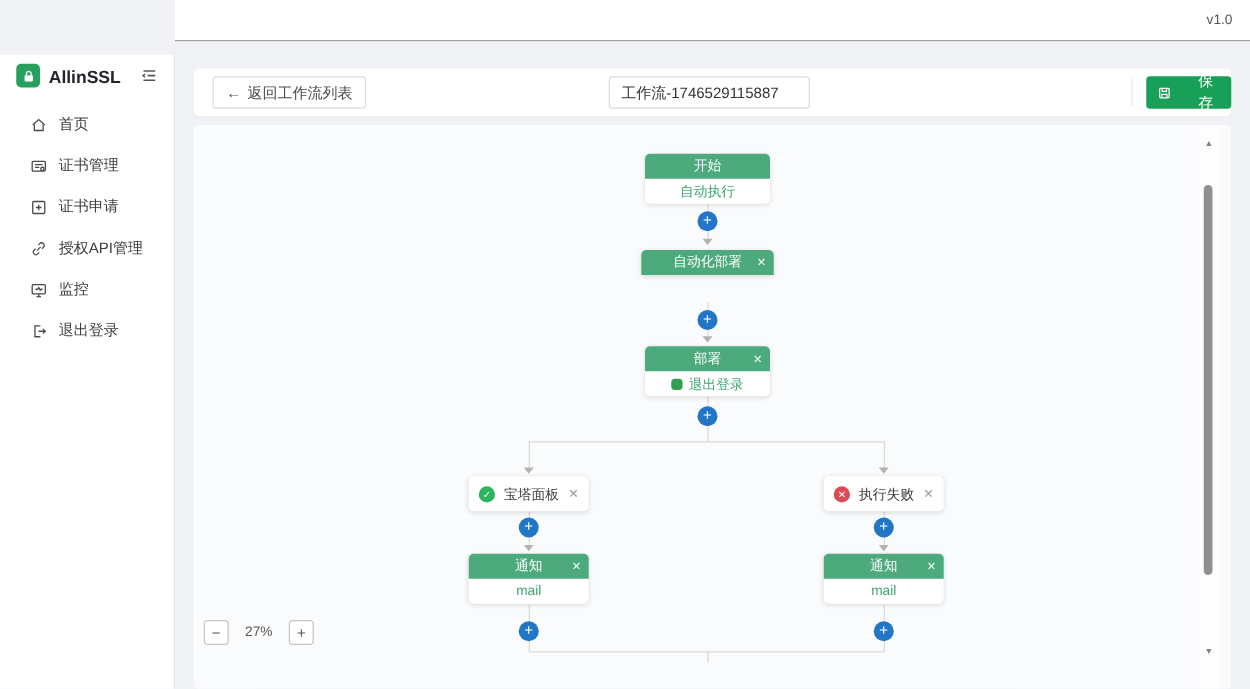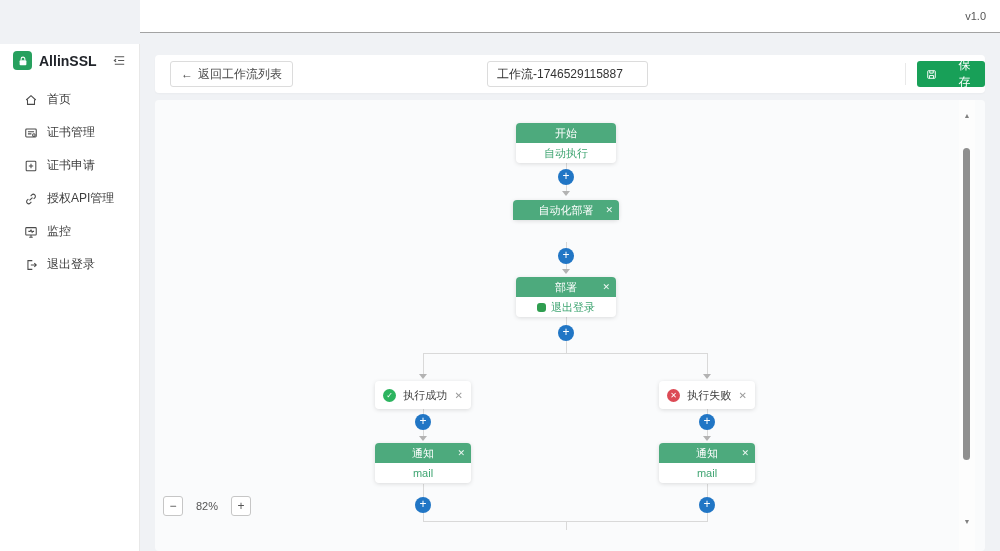--- a/index.html
+++ b/index.html
@@ -212,21 +212,21 @@
         <span class="node-close">✕</span>
       </div>
       <div class="node-body">
         <span class="bt-dot"></span>
         <span>退出登录</span>
       </div>
     </div>
 
     <div class="branch-card" style="left:220px;top:281px;width:96px">
       <span class="status-dot ok">✓</span>
-      <span class="branch-label">执行成功</span>
+      <span class="branch-label">宝塔面板</span>
       <span class="branch-close">✕</span>
     </div>
 
     <div class="branch-card" style="left:504px;top:281px;width:96px">
       <span class="status-dot err">✕</span>
       <span class="branch-label">执行失败</span>
       <span class="branch-close">✕</span>
     </div>
 
     <div class="node" style="left:220px;top:343px;width:96px">
@@ -248,21 +248,21 @@
     <div class="plus-btn" style="left:403px;top:69px">+</div>
     <div class="plus-btn" style="left:403px;top:148px">+</div>
     <div class="plus-btn" style="left:403px;top:225px">+</div>
     <div class="plus-btn" style="left:260px;top:314px">+</div>
     <div class="plus-btn" style="left:544px;top:314px">+</div>
     <div class="plus-btn" style="left:260px;top:397px">+</div>
     <div class="plus-btn" style="left:544px;top:397px">+</div>
 
     <div class="zoomctl">
       <div class="zoom-btn">−</div>
-      <span class="zoom-label">82%</span>
+      <span class="zoom-label">27%</span>
       <div class="zoom-btn">+</div>
     </div>
 
     <div class="scrollbar">
       <div class="scroll-arrow" style="top:12px">▲</div>
       <div class="scroll-thumb"></div>
       <div class="scroll-arrow" style="top:418px">▼</div>
     </div>
 
   </div>

